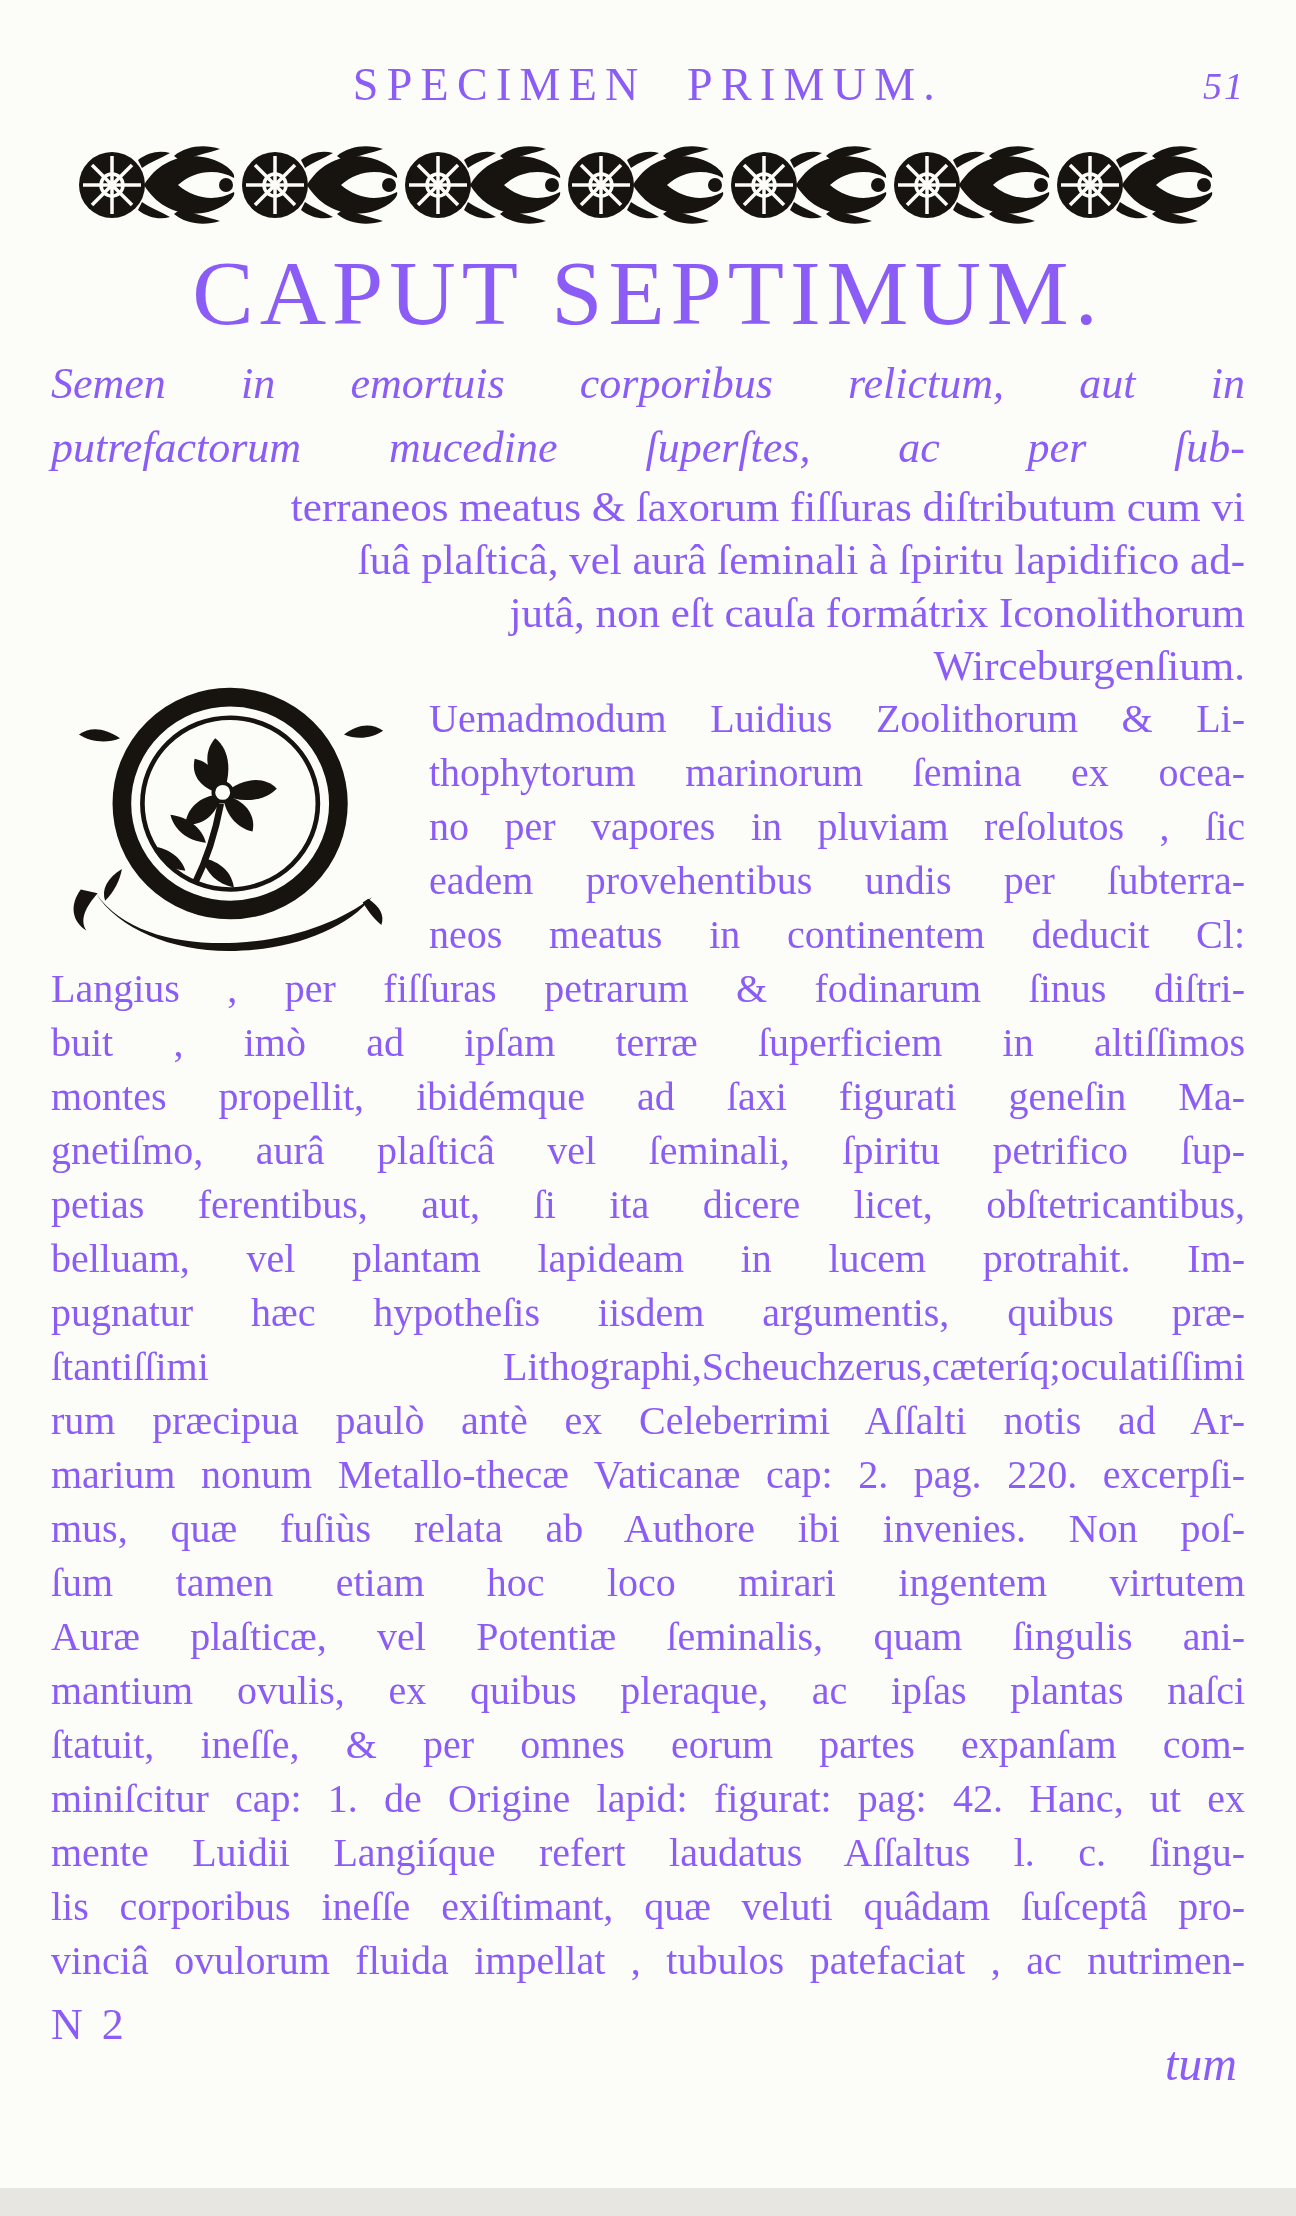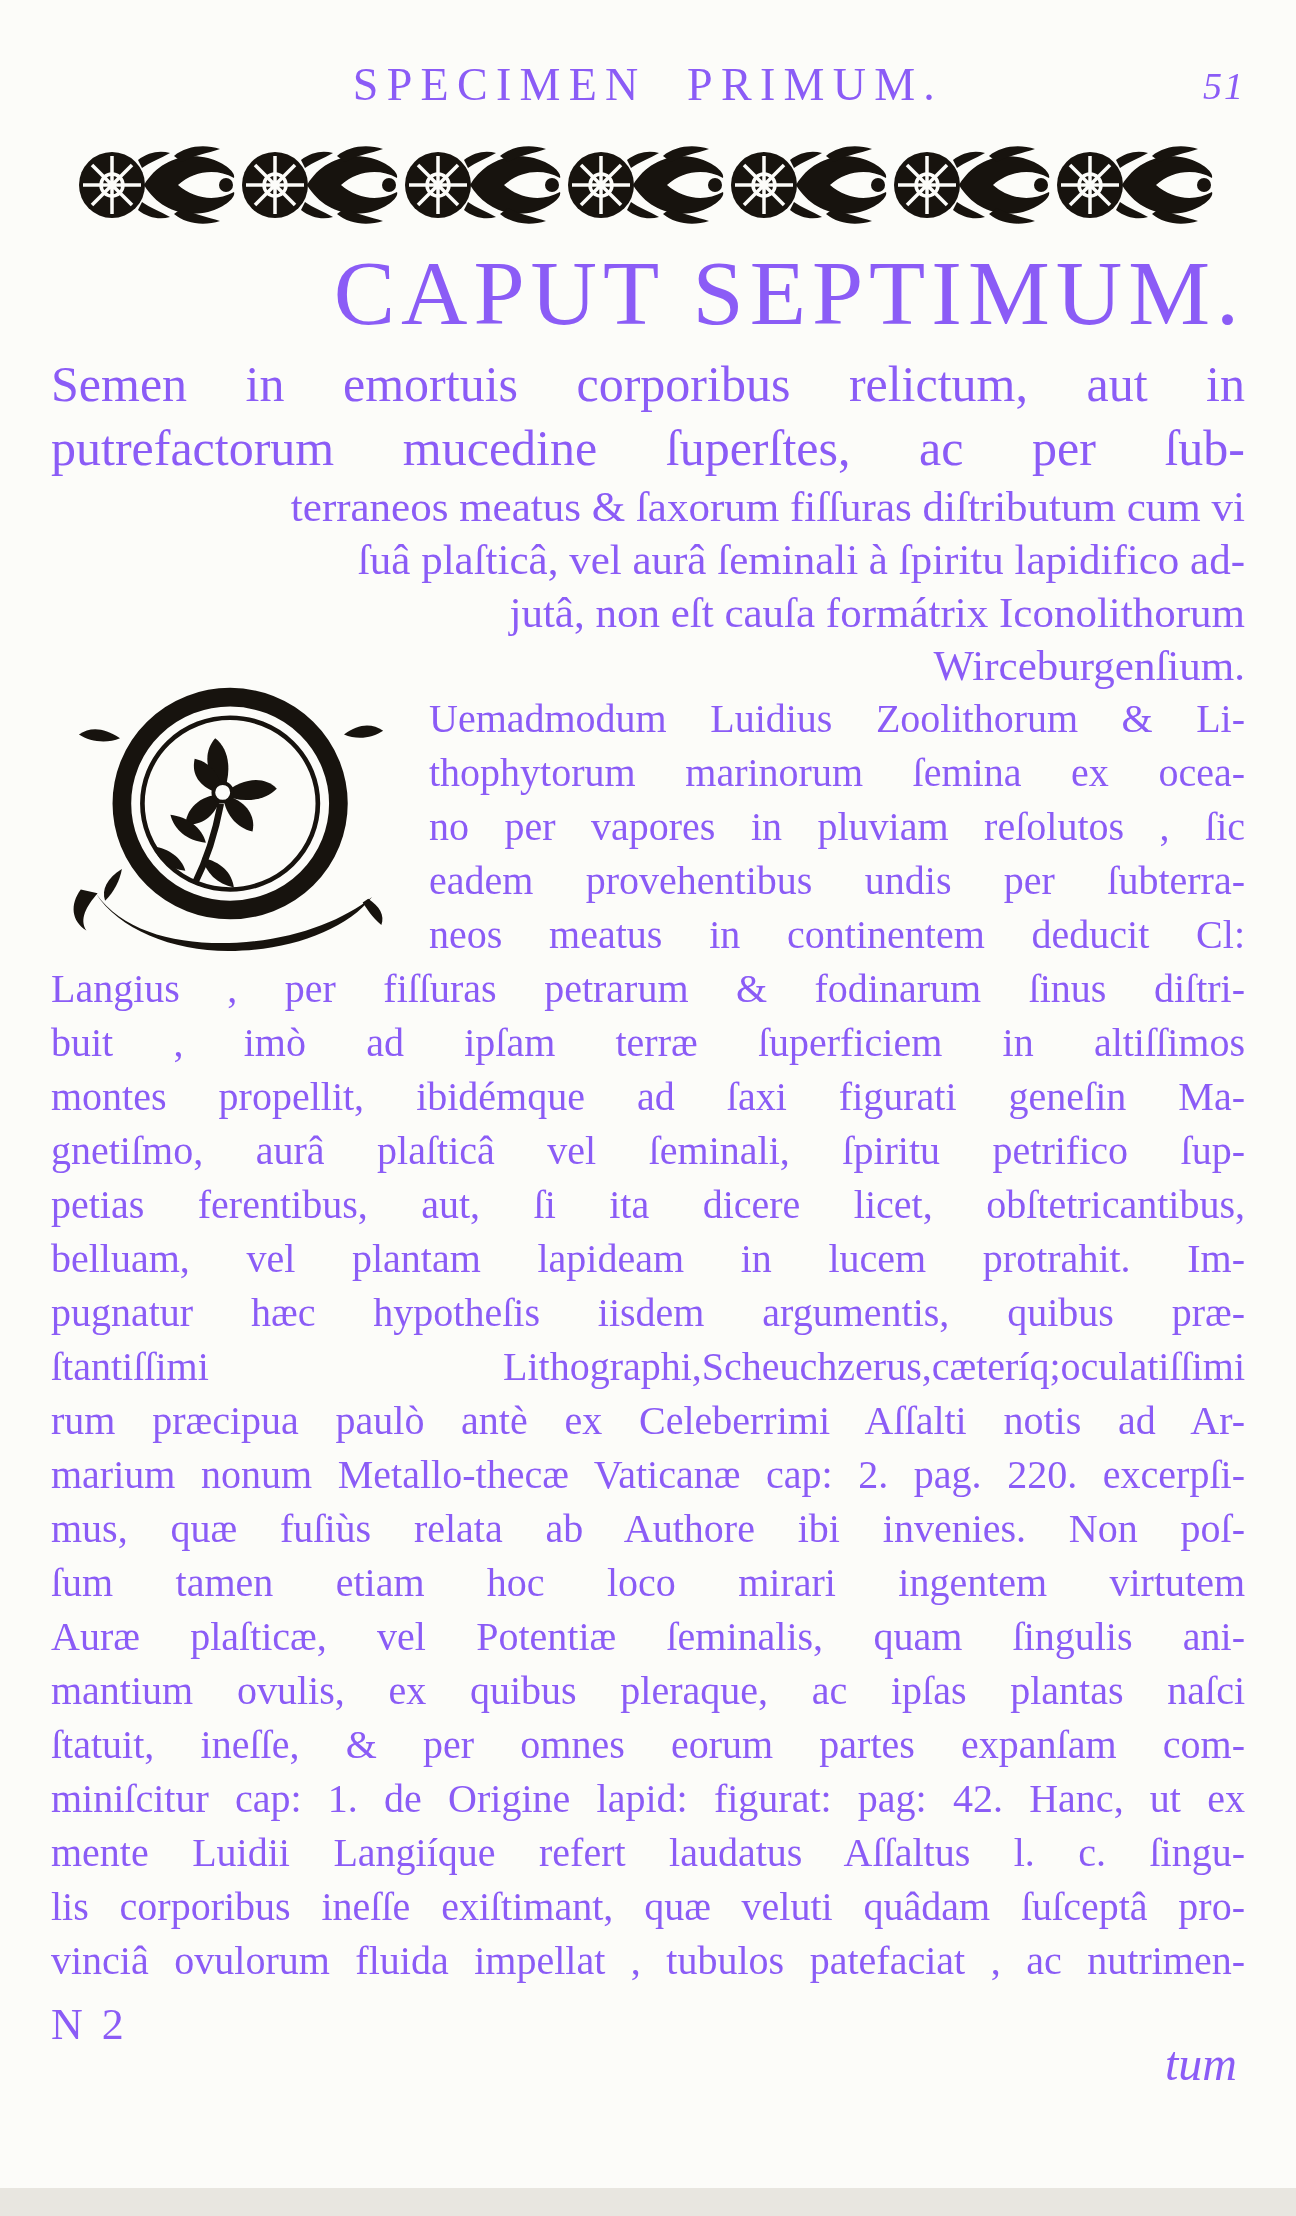--- a/index.html
+++ b/index.html
@@ -22,27 +22,27 @@
     letter-spacing:0.18em;word-spacing:0.45em;
   }
   .page-number{
     position:absolute;right:0;top:4px;
     font-size:38px;font-style:italic;letter-spacing:2px;
   }
   
   .ornament-band{margin:34px auto 0 auto;width:1140px;height:82px;display:block;}
   
   .chapter-heading{
-    margin:24px 0 0 0;text-align:right;font-weight:normal;
+    margin:24px 0 0 0;text-align:center;font-weight:normal;
     font-size:92px;line-height:86px;letter-spacing:6px;white-space:nowrap;
   }
   
   .argument{margin-top:16px;}
   .arg-line{white-space:nowrap;}
-  .arg-lg{font-size:50px;line-height:64px;}
+  .arg-lg{font-size:44px;line-height:64px;font-style:italic;}
   .arg-sm{font-size:43px;line-height:53px;text-align:right;}
   .just{text-align:justify;text-align-last:justify;white-space:normal;}
   
   .body-text{font-size:40px;}
   .body-line{
     line-height:54px;
     text-align:justify;text-align-last:justify;
     text-justify:inter-word;
   }
   .it{}

